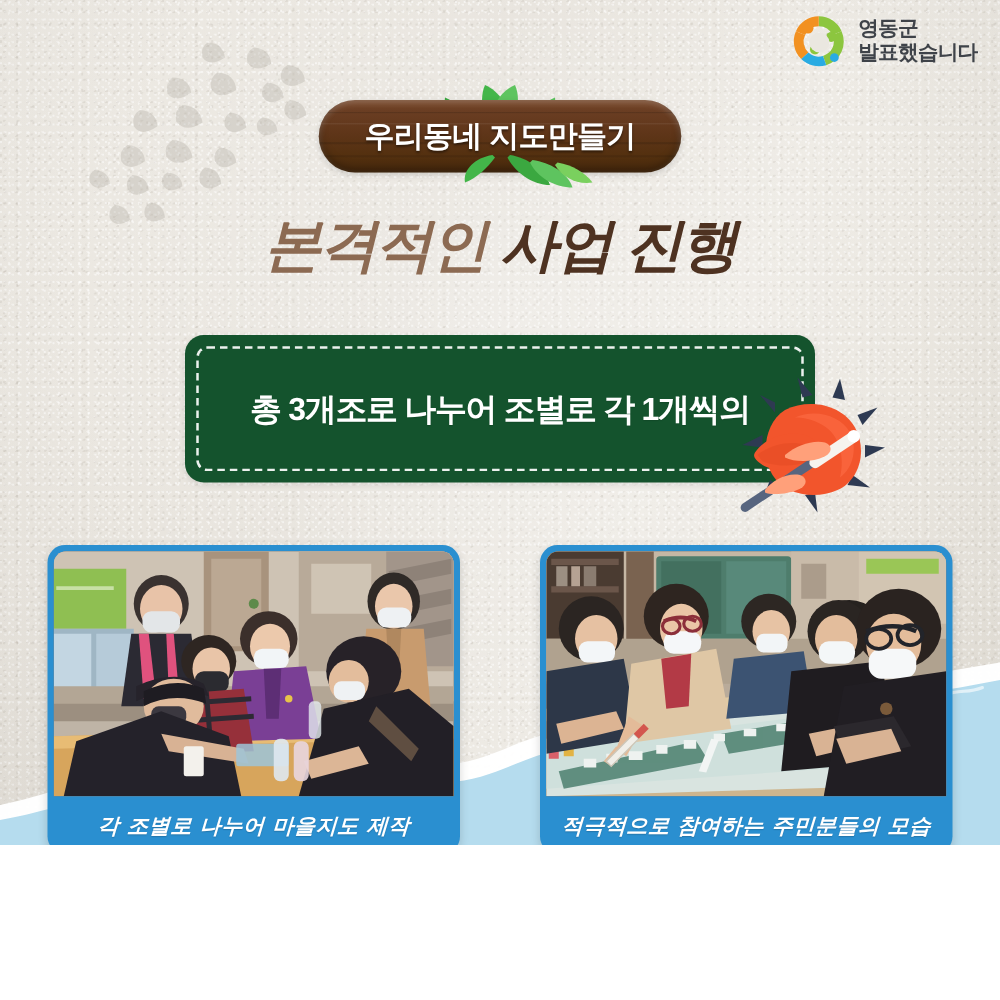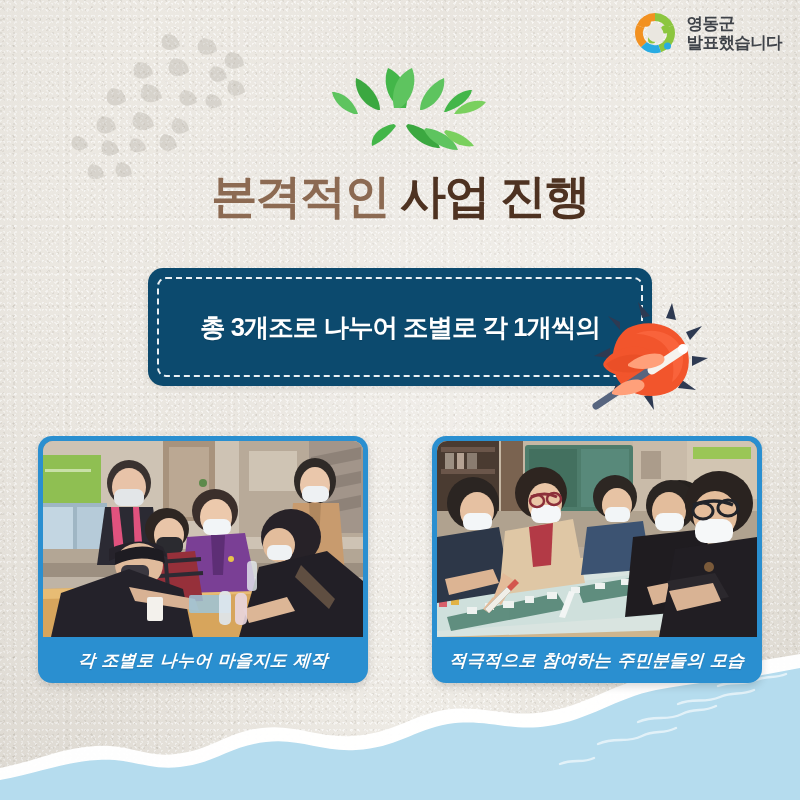--- a/index.html
+++ b/index.html
@@ -7,21 +7,21 @@
   html,body{ background:#ffffff; }
   body{
     width:800px; height:800px;
     font-family:"Liberation Sans","DejaVu Sans",sans-serif;
     overflow:hidden;
   }
 
   
   #card{
     position:relative;
-    width:800px; height:800px;
+    width:800px; height:676px;
     overflow:hidden;
     background:#e9e6df;
   }
 
   
   #paper-texture{
     position:absolute; inset:0;
     background-color:#eae7e0;
     background-image:
       radial-gradient(circle at 13% 24%, rgba(255,255,255,.55) 0 1px, transparent 1px),
@@ -78,30 +78,30 @@
     position:relative; z-index:2;
     font-size:24px; font-weight:bold; color:#ffffff; letter-spacing:-.6px;
     text-shadow:0 1px 2px rgba(0,0,0,.45);
     white-space:nowrap;
   }
 
   
   #headline{
     position:absolute; left:0; right:0; top:166px;
     text-align:center; white-space:nowrap;
-    font-size:46px; font-weight:bold; letter-spacing:-1.6px;
+    font-size:46px; font-weight:bold; letter-spacing:-1.6px;font-style:italic;
   }
   #headline .hl-light{ color:#8c6a52; }
   #headline .hl-bold{ color:#4e3221; }
 
   
   #message-box{
     position:absolute; left:148px; top:268px;
     width:504px; height:118px;
-    background:#0c4a6e;
+    background:#14532d;
     border-radius:15px;
     box-shadow:0 2px 6px rgba(0,0,0,.10);
     text-align:right;
   }
   #message-dash{
     position:absolute; left:9px; top:9px; right:9px; bottom:9px;
     border:2px dashed rgba(255,255,255,.92);
     border-radius:9px;
   }
   #message-lines{
@@ -227,20 +227,24 @@
     <svg id="log-leaves-back" viewBox="0 0 300 100">
       <path d="M150 52 C138 44 132 26 138 12 C152 18 160 34 156 52z" fill="#43b649"></path>
       <path d="M150 52 C162 44 168 26 162 12 C148 18 140 34 144 52z" fill="#5ec45f"></path>
       <path d="M128 54 C114 50 104 36 106 22 C120 28 130 42 130 54z" fill="#3ba840"></path>
       <path d="M172 54 C186 50 196 36 194 22 C180 28 170 42 170 54z" fill="#5ec45f"></path>
       <path d="M196 56 C208 52 220 44 222 34 C210 34 198 44 194 56z" fill="#43b649"></path>
       <path d="M206 58 C218 58 230 54 236 46 C224 42 210 48 204 58z" fill="#7ad05e"></path>
       <path d="M104 58 C92 54 84 46 82 36 C94 36 104 46 108 58z" fill="#5ec45f"></path>
     </svg>
 
+    <div id="log-banner">
+      <div id="log-grain"></div>
+      <div id="log-banner-text">우리동네 지도만들기</div>
+    </div>
 
     <svg id="log-leaves-front" viewBox="0 0 300 60">
       <path d="M158 6 C172 8 186 18 190 30 C176 30 162 20 156 8z" fill="#3ba840"></path>
       <path d="M176 10 C190 12 204 20 208 32 C194 32 180 24 174 12z" fill="#5ec45f"></path>
       <path d="M196 12 C208 14 218 20 224 28 C212 30 200 24 194 14z" fill="#7ad05e"></path>
       <path d="M146 8 C140 16 132 24 122 28 C120 18 130 8 144 6z" fill="#43b649"></path>
     </svg>
   </div>
 
   <div id="headline">

